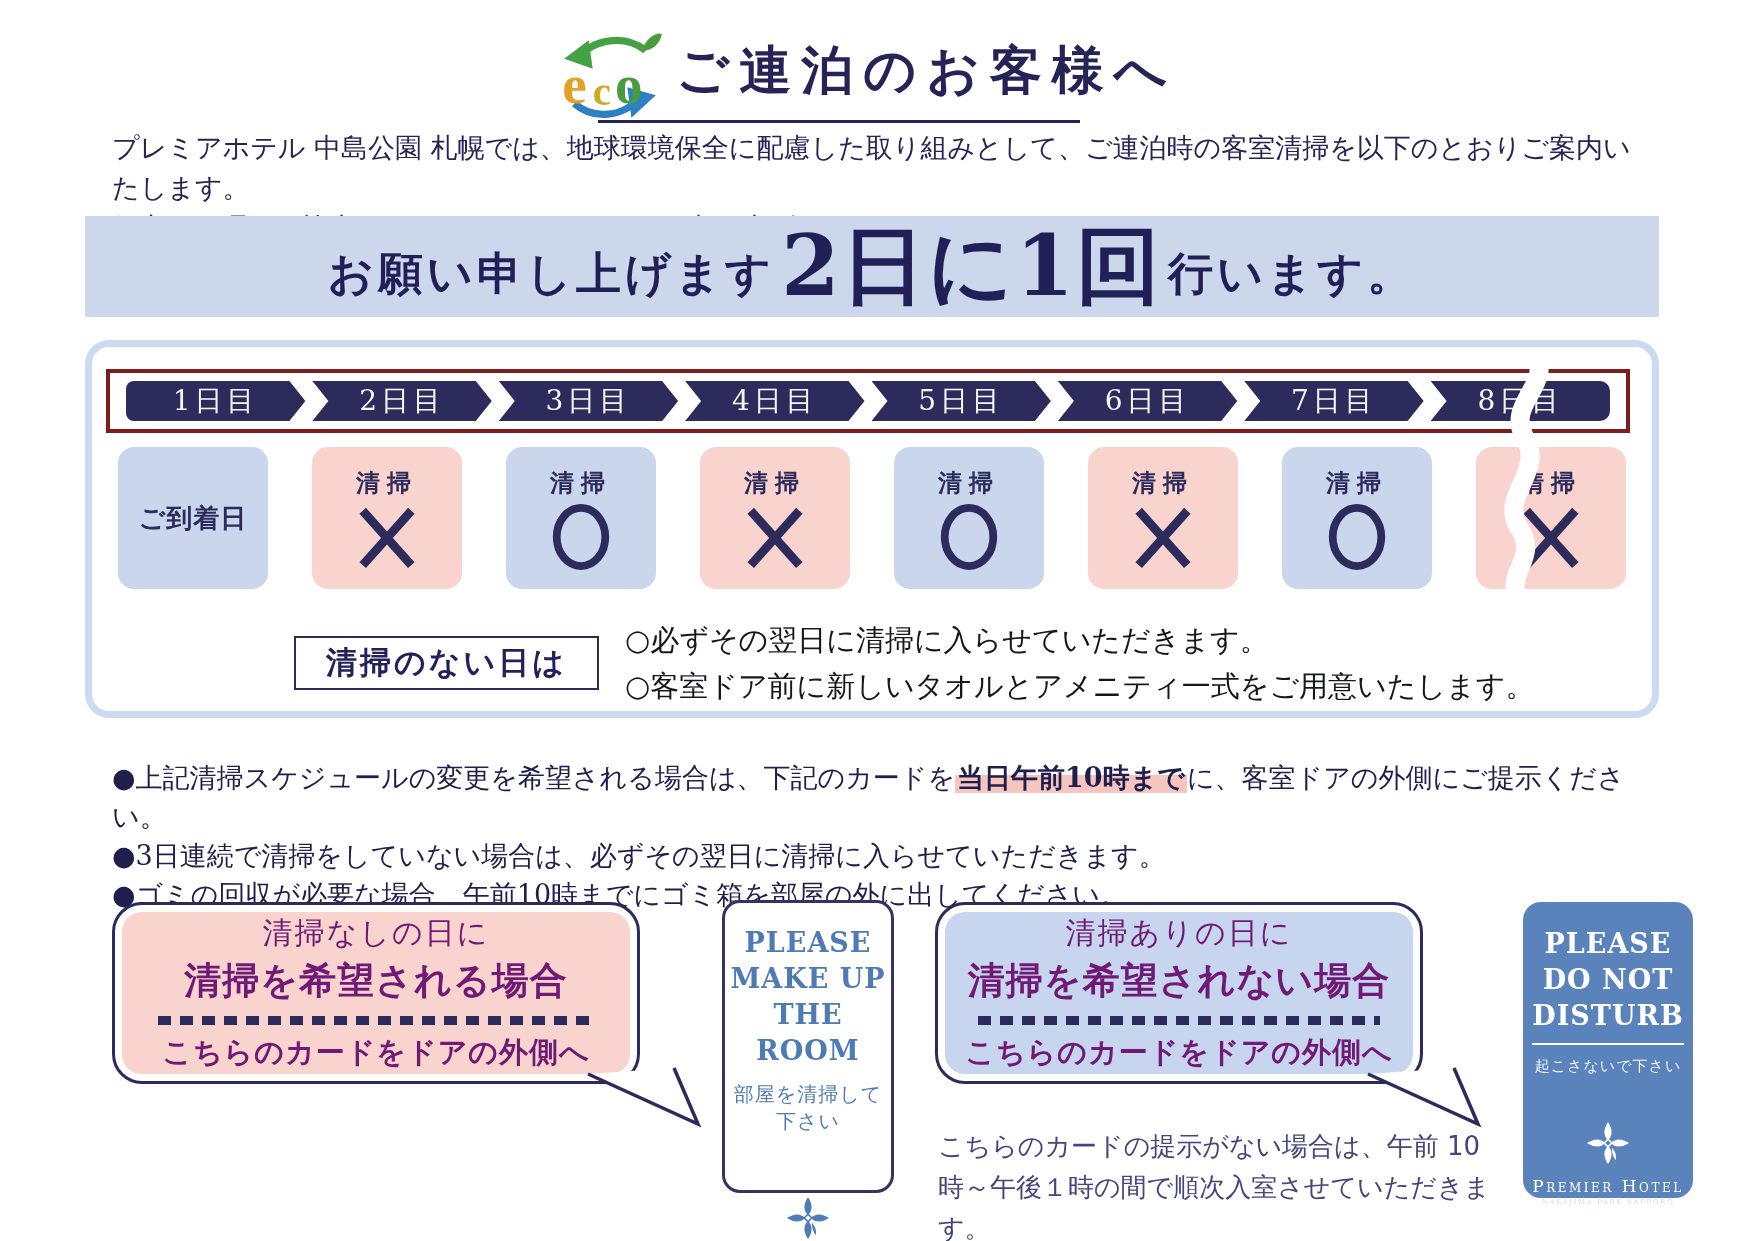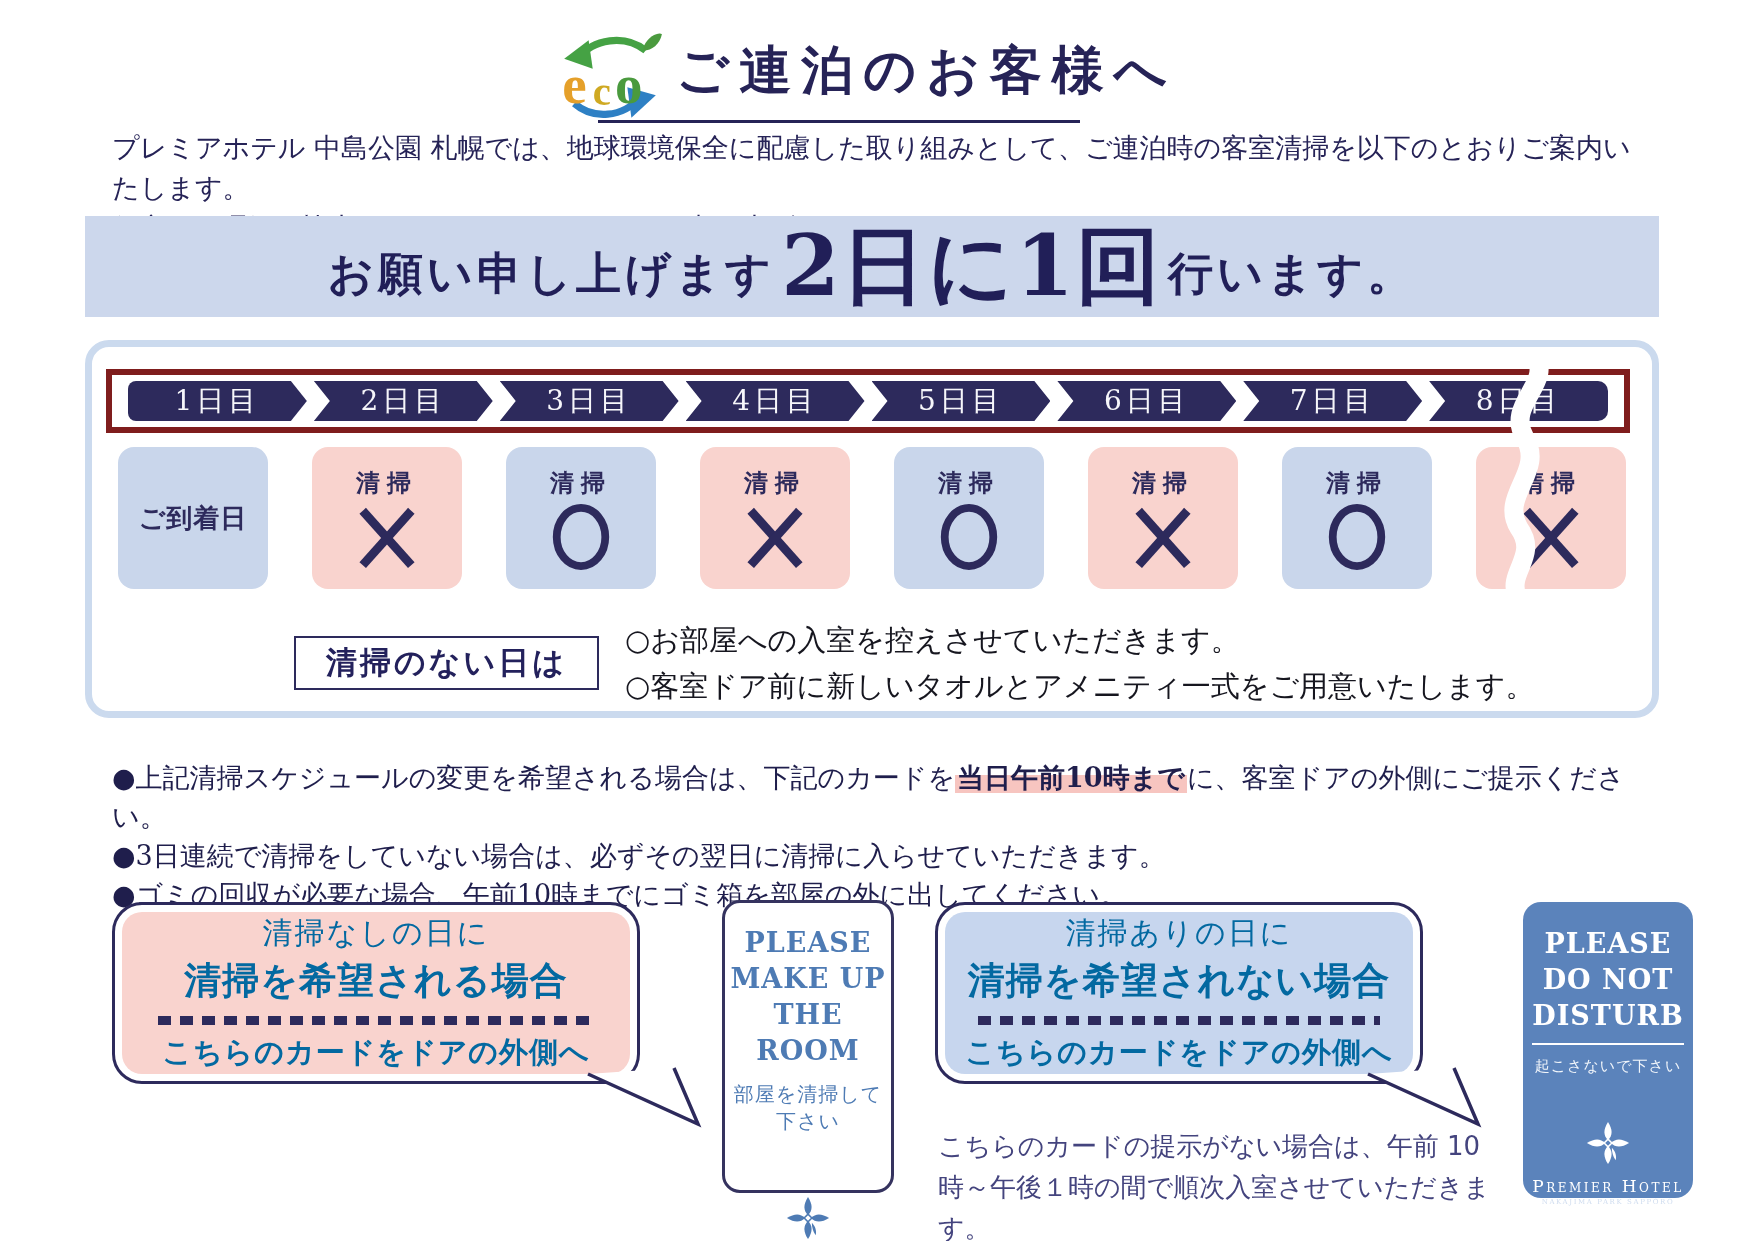--- a/index.html
+++ b/index.html
@@ -22,21 +22,21 @@
     display:flex;align-items:baseline;justify-content:center;color:#211f58;
   }
   .banner-txt{font-size:45px;font-weight:bold;letter-spacing:4px;align-self:center;padding-top:14px;}
   .banner-big{font-size:84px;font-weight:bold;letter-spacing:2px;align-self:center;margin:0 6px;}
   
   .sched{
     position:absolute;left:85px;top:340px;width:1574px;height:378px;background:#fff;
     border:7px solid #cbdaee;border-radius:24px;box-sizing:border-box;
   }
   .strip{
-    margin:22px 22px 0 14px;height:64px;border:6px solid #7f1d1d;
+    margin:22px 22px 0 14px;height:64px;border:4px solid #7f1d1d;
     display:flex;align-items:center;gap:7px;padding:0 16px;box-sizing:border-box;
   }
   .chev{
     flex:1;height:40px;background:#2d2a5c;color:#f6f6fa;display:flex;align-items:center;justify-content:center;
     font-size:28px;letter-spacing:4px;
     clip-path:polygon(16px 50%,0 0,calc(100% - 16px) 0,100% 50%,calc(100% - 16px) 100%,0 100%);
   }
   .chev--first{clip-path:polygon(0 0,calc(100% - 16px) 0,100% 50%,calc(100% - 16px) 100%,0 100%);border-radius:8px 0 0 8px;}
   .chev--last{clip-path:polygon(16px 50%,0 0,100% 0,100% 100%,0 100%);border-radius:0 10px 10px 0;}
   .cells-row{margin:14px 26px 0 26px;display:flex;justify-content:space-between;}
@@ -56,21 +56,21 @@
   }
   .note-lines{margin-left:26px;font-size:29px;line-height:46px;color:#16161f;white-space:nowrap;}
   .tear{position:absolute;left:1495px;top:356px;width:70px;height:240px;z-index:6;}
   
   .bullets{position:absolute;left:112px;top:758px;width:1540px;font-size:27px;line-height:39px;color:#1f1e4c;}
   .hl{font-weight:bold;background:linear-gradient(to bottom,transparent 42%,#f7c5c0 42%);padding:0 2px;}
   
   .bubble{position:absolute;border:3px solid #2d2a5c;border-radius:30px;background:#fff;padding:7px;box-sizing:border-box;}
   .bubble-inner{
     width:100%;height:100%;border-radius:20px;display:flex;flex-direction:column;
-    align-items:center;justify-content:center;color:#0369a1;box-sizing:border-box;
+    align-items:center;justify-content:center;color:#701a75;box-sizing:border-box;
   }
   .bubble--pink{left:112px;top:902px;width:528px;height:182px;}
   .bubble--pink .bubble-inner{background:#f9d3ce;}
   .bubble--blue{left:935px;top:902px;width:488px;height:182px;}
   .bubble--blue .bubble-inner{background:#c7d6ee;}
   .bub-l1{font-size:30px;letter-spacing:2px;}
   .bub-l2{font-size:37px;font-weight:bold;letter-spacing:1px;margin-top:2px;}
   .bub-dots{height:9px;width:86%;margin:10px 0 8px 0;background:repeating-linear-gradient(90deg,#2d2a5c 0 13px,transparent 13px 22px);}
   .bub-l3{font-size:29px;font-weight:bold;letter-spacing:1px;}
   .bub-tail{position:absolute;width:130px;height:66px;z-index:4;}
@@ -200,21 +200,21 @@
         <svg class="mark" viewBox="0 0 70 70">
             <line x1="10" y1="8" x2="60" y2="64" stroke="#2d2a5c" stroke-width="9"></line>
             <line x1="60" y1="8" x2="10" y2="64" stroke="#2d2a5c" stroke-width="9"></line>
           </svg>
       </div>
     </div>
 
     <div class="note-row">
       <div class="note-box">清掃のない日は</div>
       <div class="note-lines">
-        <div>○お部屋への入室を控えさせていただきます。</div>
+        <div>○必ずその翌日に清掃に入らせていただきます。</div>
         <div>○客室ドア前に新しいタオルとアメニティ一式をご用意いたします。</div>
       </div>
     </div>
   </div>
 
   <svg class="tear" viewBox="0 0 70 240">
     <path d="M40 0 C58 28 10 48 30 82 C50 116 4 140 24 172 C44 200 12 216 22 240" stroke="#ffffff" stroke-width="19" fill="none" stroke-linecap="round"></path>
   </svg>
 
   <div class="bullets">

